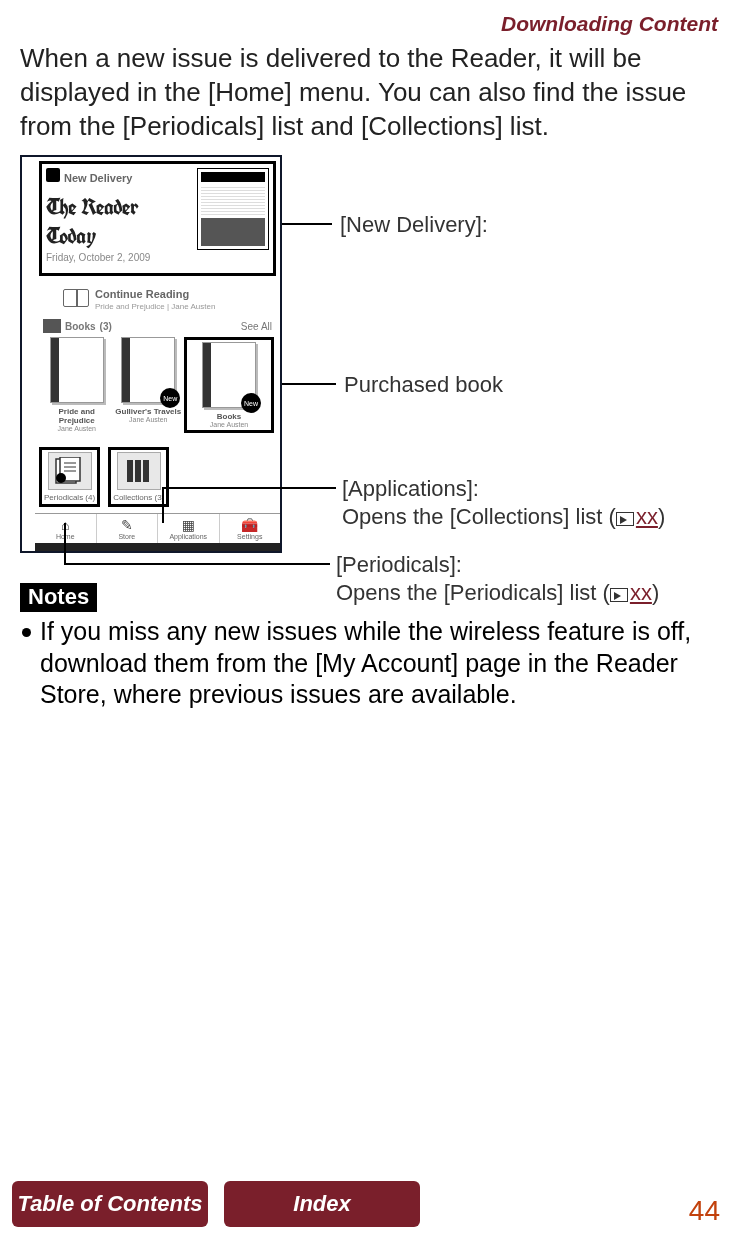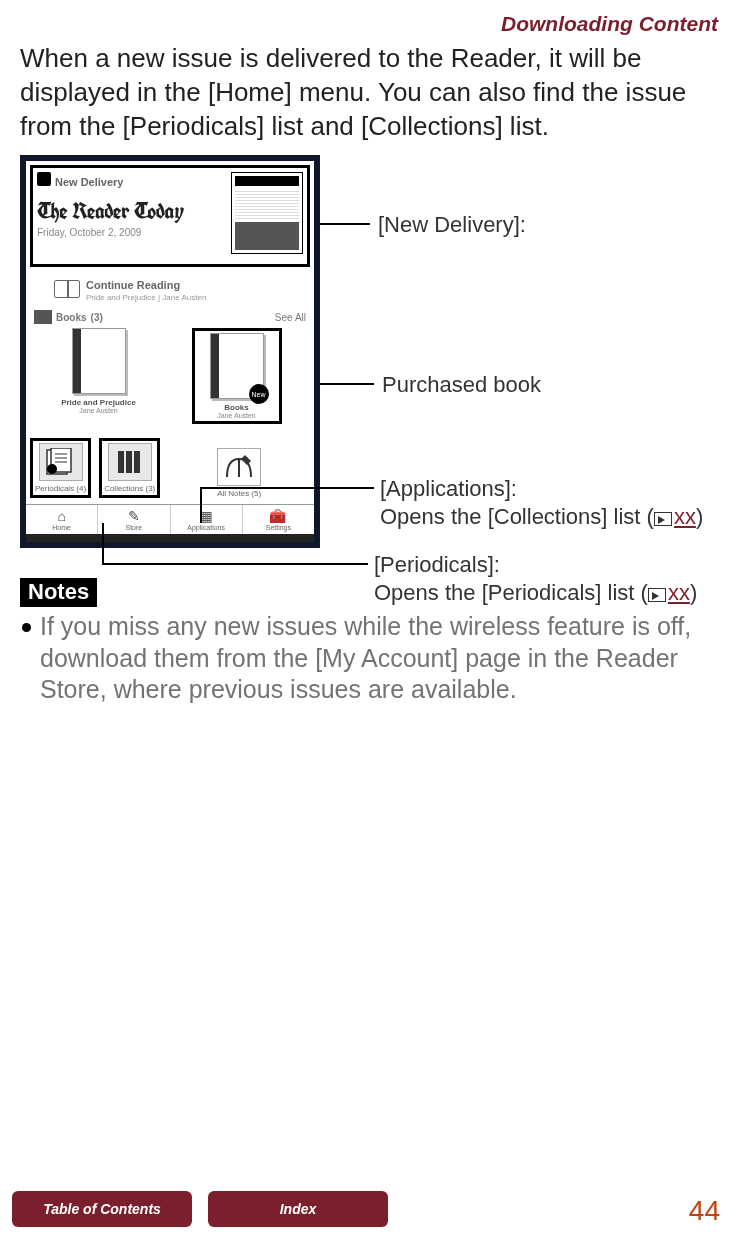--- a/index.html
+++ b/index.html
@@ -29,24 +29,25 @@
     margin-bottom: 12px;
   }
   .figure-row {
     display: flex;
     align-items: flex-start;
     gap: 0;
     margin-bottom: 30px;
     position: relative;
   }
   .device {
-    width: 300px;
-    border: 6px solid #0f172a;
+    width: 262px;
+    border: 2px solid #0f172a;
     background: #fff;
     position: relative;
+    padding-left: 13px;
   }
   
   .d-newdelivery {
     border: 3px solid #000;
     margin: 4px;
     padding: 4px 4px 10px 4px;
     display: flex;
     gap: 6px;
     position: relative;
   }
@@ -203,21 +204,21 @@
     padding: 1px 8px 2px 8px;
     margin-bottom: 4px;
   }
   .notes-list {
     list-style: none;
     margin-bottom: 40px;
   }
   .notes-list li {
     font-size: 25px;
     line-height: 1.25;
-    color:#737373;
+    color:#000000;
     padding-left: 20px;
     position: relative;
     margin-bottom: 2px;
   }
   .notes-list li::before{
     content:"";
     position:absolute;
     left:2px; top:12px;
     width:9px; height:9px;
     background:#000;
@@ -229,24 +230,24 @@
     left:0; right:0; bottom: 18px;
     display:flex;
     align-items:flex-end;
     padding: 0 18px 0 12px;
   }
   .f-btn {
     background:#7a1f2b;
     color:#fff;
     font-weight:bold;
     font-style:italic;
-    font-size:14px;
+    font-size:22px;
     border-radius:6px;
     padding: 10px 0;
-    width: 180px;
+    width: 196px;
     text-align:center;
     margin-right: 16px;
     cursor:pointer;
   }
   .page-num {
     margin-left:auto;
     font-size:28px;
     color:#c2410c;
   }
 </style>
@@ -287,20 +288,28 @@
             <span>(3)</span>
           </span>
         <span>See All</span>
       </div>
       <div class="d-books-row">
         <div class="d-book">
           <div class="d-book-cover">
               <div class="spine"></div>
             </div>
           <div class="d-book-t">Pride and Prejudice</div>
+          <div class="d-book-a">Jane Austen</div>
+        </div>
+        <div class="d-book">
+          <div class="d-book-cover">
+              <div class="spine"></div>
+              <div class="badge">New</div>
+            </div>
+          <div class="d-book-t">Gulliver's Travels</div>
           <div class="d-book-a">Jane Austen</div>
         </div>
         <div class="d-highlight-book">
           <div class="d-book">
             <div class="d-book-cover">
                 <div class="spine"></div>
                 <div class="badge">New</div>
               </div>
             <div class="d-book-t">Books</div>
             <div class="d-book-a">Jane Austen</div>
@@ -328,30 +337,20 @@
             <div class="ic">
               <svg viewBox="0 0 32 28">
                   <rect x="4" y="3" width="6" height="22" fill="#333"></rect>
                   <rect x="12" y="3" width="6" height="22" fill="#333"></rect>
                   <rect x="20" y="3" width="6" height="22" fill="#333"></rect>
                 </svg>
             </div>
             <div class="lbl">Collections (3)</div>
           </div>
         </div>
-        <div class="d-bottombox">
-          <div class="ic" style="background:#fff;">
-            <svg viewBox="0 0 32 28">
-                <path d="M4 24 Q4 6 16 6 Q28 6 28 24" fill="none" stroke="#333" stroke-width="2"></path>
-                <line x1="16" y1="6" x2="16" y2="24" stroke="#333" stroke-width="2"></line>
-                <path d="M22 2 L28 8 L24 12 L18 6 Z" fill="#333"></path>
-              </svg>
-          </div>
-          <div class="lbl">All Notes (5)</div>
-        </div>
       </div>
       <div class="d-toolbar">
         <div class="d-tool">
             <div class="ti">⌂</div>
             <div class="tl">Home</div>
           </div>
         <div class="d-tool">
             <div class="ti">✎</div>
             <div class="tl">Store</div>
           </div>

